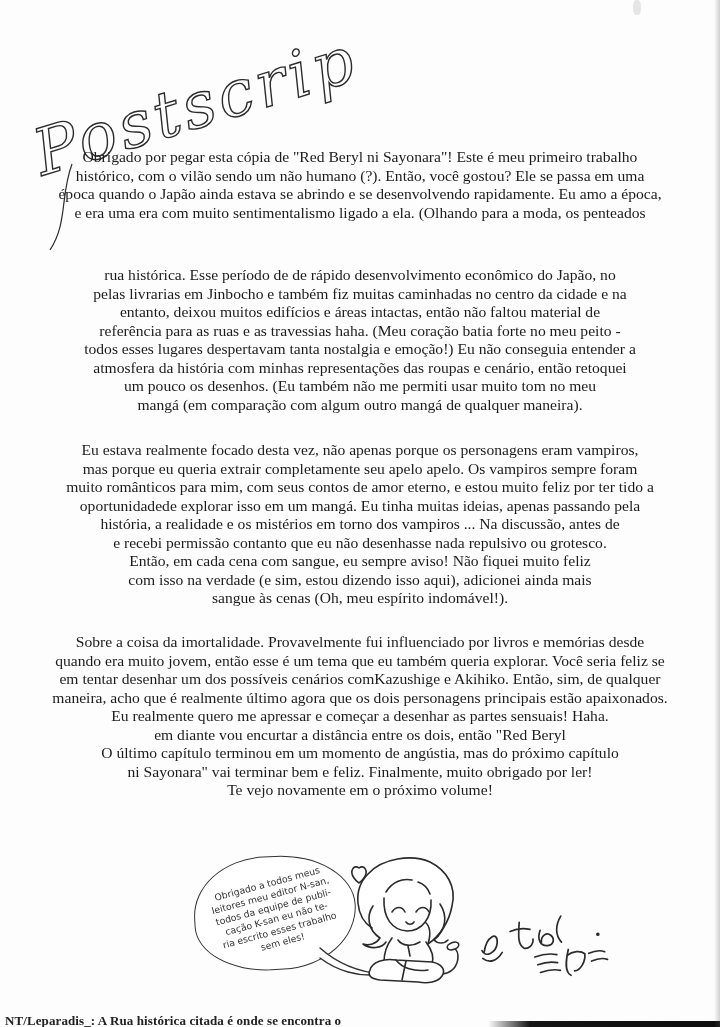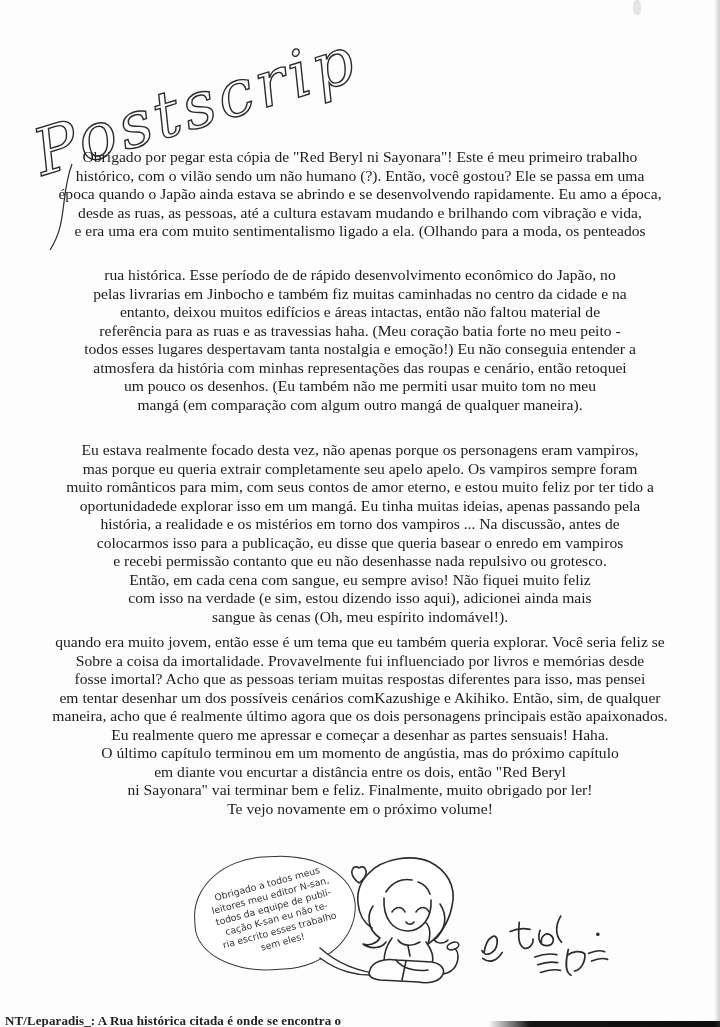--- a/index.html
+++ b/index.html
@@ -69,54 +69,51 @@
     <g transform="rotate(-17 40 172)">
       <text x="34" y="172" class="title-text">Postscrip</text>
     </g>
     <path class="flourish" d="M64 162 C52 194 60 220 42 248"></path>
   </svg>
 
   <div class="para p1">
       <div>Obrigado por pegar esta cópia de "Red Beryl ni Sayonara"! Este é meu primeiro trabalho</div>
       <div>histórico, com o vilão sendo um não humano (?). Então, você gostou? Ele se passa em uma</div>
       <div>época quando o Japão ainda estava se abrindo e se desenvolvendo rapidamente. Eu amo a época,</div>
-      <div>desde as ruas, as pessoas, até a cultura estavam mudando e brilhando com vibração e vida,</div>
       <div>e era uma era com muito sentimentalismo ligado a ela. (Olhando para a moda, os penteados</div>
     </div>
   <div class="para p2">
       <div>rua histórica. Esse período de de rápido desenvolvimento econômico do Japão, no</div>
       <div>pelas livrarias em Jinbocho e também fiz muitas caminhadas no centro da cidade e na</div>
       <div>entanto, deixou muitos edifícios e áreas intactas, então não faltou material de</div>
       <div>referência para as ruas e as travessias haha. (Meu coração batia forte no meu peito -</div>
       <div>todos esses lugares despertavam tanta nostalgia e emoção!) Eu não conseguia entender a</div>
       <div>atmosfera da história com minhas representações das roupas e cenário, então retoquei</div>
       <div>um pouco os desenhos. (Eu também não me permiti usar muito tom no meu</div>
       <div>mangá (em comparação com algum outro mangá de qualquer maneira).</div>
     </div>
   <div class="para p3">
       <div>Eu estava realmente focado desta vez, não apenas porque os personagens eram vampiros,</div>
       <div>mas porque eu queria extrair completamente seu apelo apelo. Os vampiros sempre foram</div>
       <div>muito românticos para mim, com seus contos de amor eterno, e estou muito feliz por ter tido a</div>
       <div>oportunidadede explorar isso em um mangá. Eu tinha muitas ideias, apenas passando pela</div>
       <div>história, a realidade e os mistérios em torno dos vampiros ... Na discussão, antes de</div>
-      <div>colocarmos isso para a publicação, eu disse que queria basear o enredo em vampiros</div>
       <div>e recebi permissão contanto que eu não desenhasse nada repulsivo ou grotesco.</div>
       <div>Então, em cada cena com sangue, eu sempre aviso! Não fiquei muito feliz</div>
       <div>com isso na verdade (e sim, estou dizendo isso aqui), adicionei ainda mais</div>
       <div>sangue às cenas (Oh, meu espírito indomável!).</div>
     </div>
   <div class="para p4">
+      <div>Sobre a coisa da imortalidade. Provavelmente fui influenciado por livros e memórias desde</div>
       <div>quando era muito jovem, então esse é um tema que eu também queria explorar. Você seria feliz se</div>
-      <div>Sobre a coisa da imortalidade. Provavelmente fui influenciado por livros e memórias desde</div>
-      <div>fosse imortal? Acho que as pessoas teriam muitas respostas diferentes para isso, mas pensei</div>
       <div>em tentar desenhar um dos possíveis cenários comKazushige e Akihiko. Então, sim, de qualquer</div>
       <div>maneira, acho que é realmente último agora que os dois personagens principais estão apaixonados.</div>
       <div>Eu realmente quero me apressar e começar a desenhar as partes sensuais! Haha.</div>
+      <div>em diante vou encurtar a distância entre os dois, então "Red Beryl</div>
       <div>O último capítulo terminou em um momento de angústia, mas do próximo capítulo</div>
-      <div>em diante vou encurtar a distância entre os dois, então "Red Beryl</div>
       <div>ni Sayonara" vai terminar bem e feliz. Finalmente, muito obrigado por ler!</div>
       <div>Te vejo novamente em o próximo volume!</div>
     </div>
 
   <div class="bubble">
     <div class="bubble-text">
         <div>Obrigado a todos meus</div>
         <div>leitores meu editor N-san,</div>
         <div>todos da equipe de publi-</div>
         <div>cação K-san eu não te-</div>

